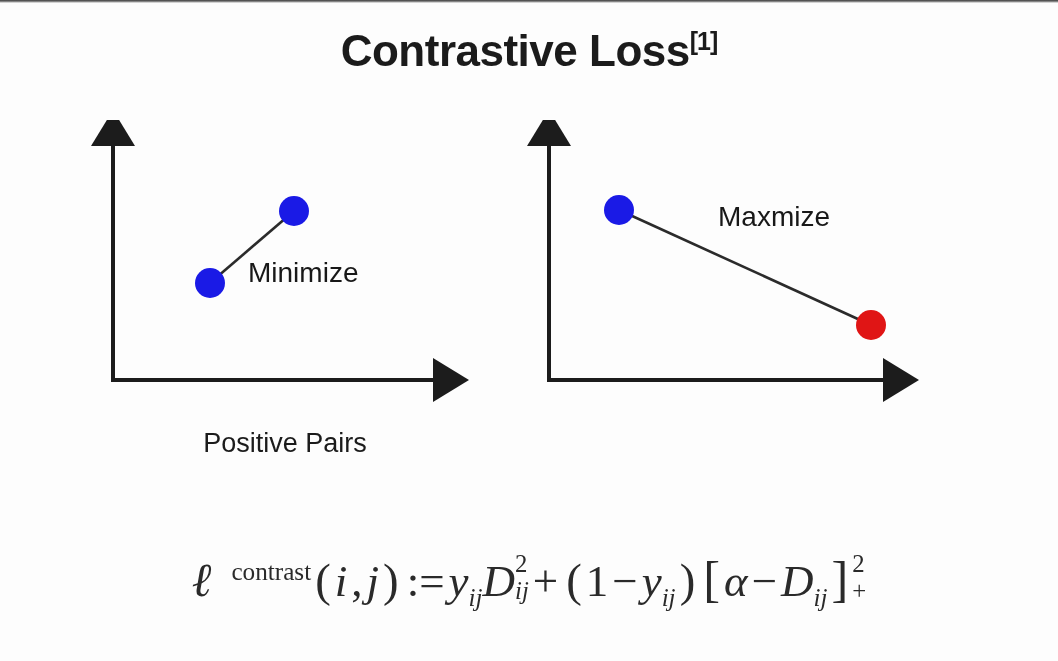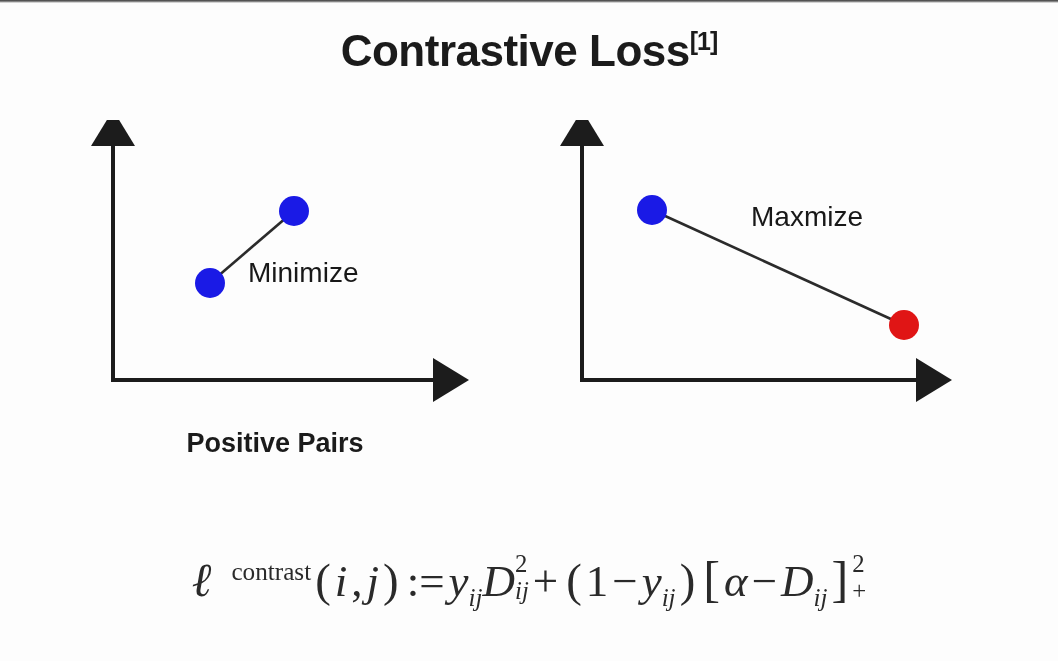--- a/index.html
+++ b/index.html
@@ -43,21 +43,21 @@
     font-weight: 700;
     letter-spacing: -1px;
   }
 
   .panel {
     position: absolute;
     top: 120px;
     height: 290px;
   }
   .panel-left  { left: 85px;  width: 400px; text-align: center; }
-  .panel-right { left: 556px; width: 400px; }
+  .panel-right { left: 523px; width: 400px; }
 
   .panel-svg {
     position: absolute;
     left: 0;
     top: 0;
   }
 
   .annot {
     position: absolute;
     font-family: "Liberation Sans", sans-serif;
@@ -71,21 +71,21 @@
 
   .caption {
     position: absolute;
     top: 428px;
     font-family: "Liberation Sans", sans-serif;
     font-size: 27px;
     color: #1b1b1b;
     text-align: center;
     white-space: nowrap;
   }
-  .caption-left  { left: 75px;  width: 400px; font-weight: bold; }
+  .caption-left  { left: 85px;  width: 400px; }
   .caption-right { left: 545px; width: 400px; }
 
   
   .formula {
     position: absolute;
     left: 0;
     top: 550px;
     width: 1058px;
     text-align: center;
     font-family: "Liberation Serif", serif;

